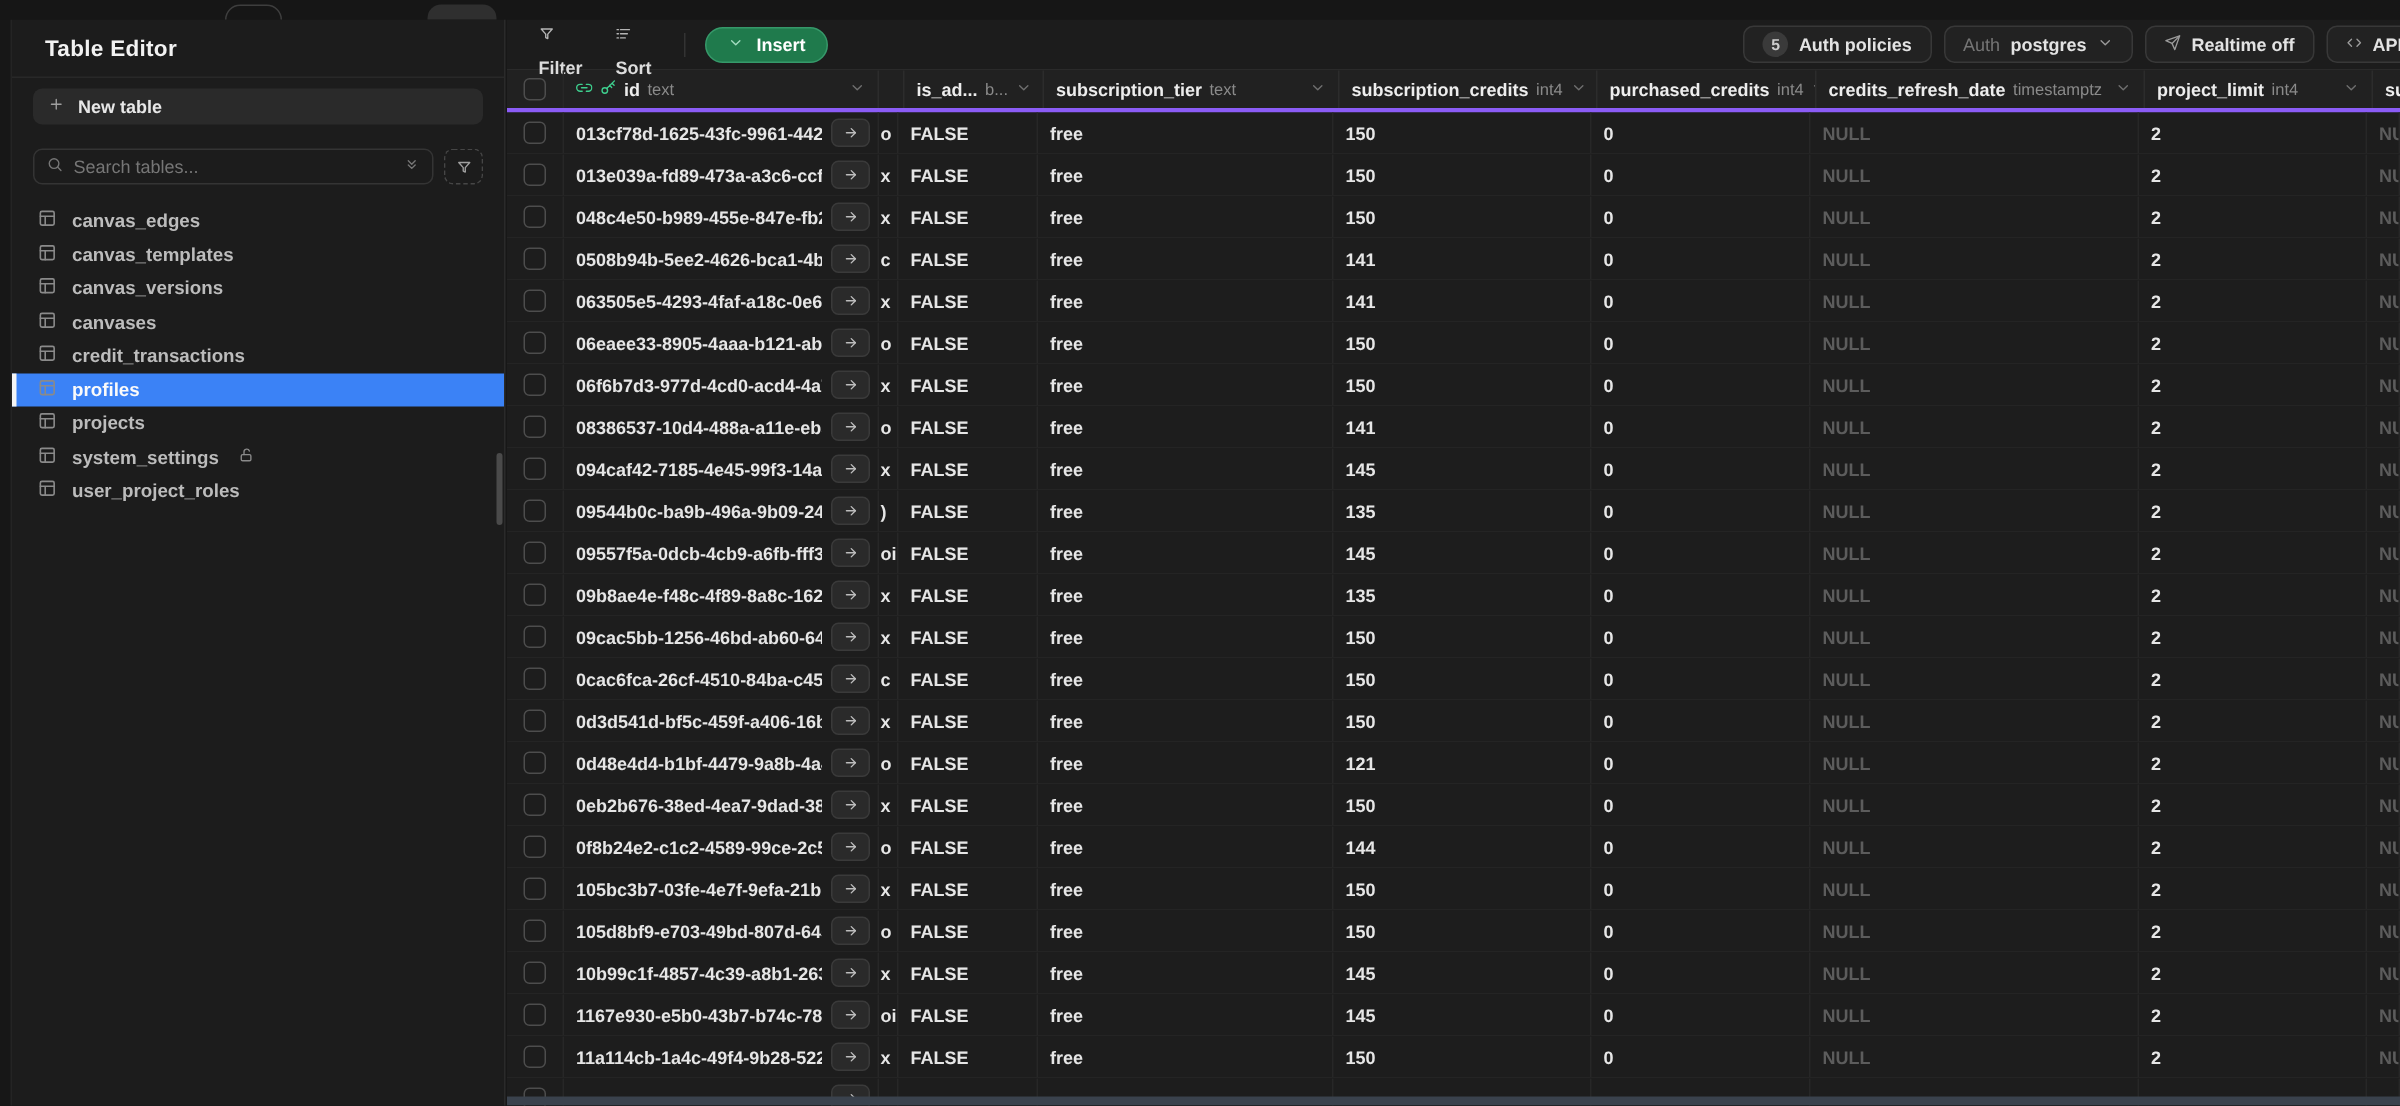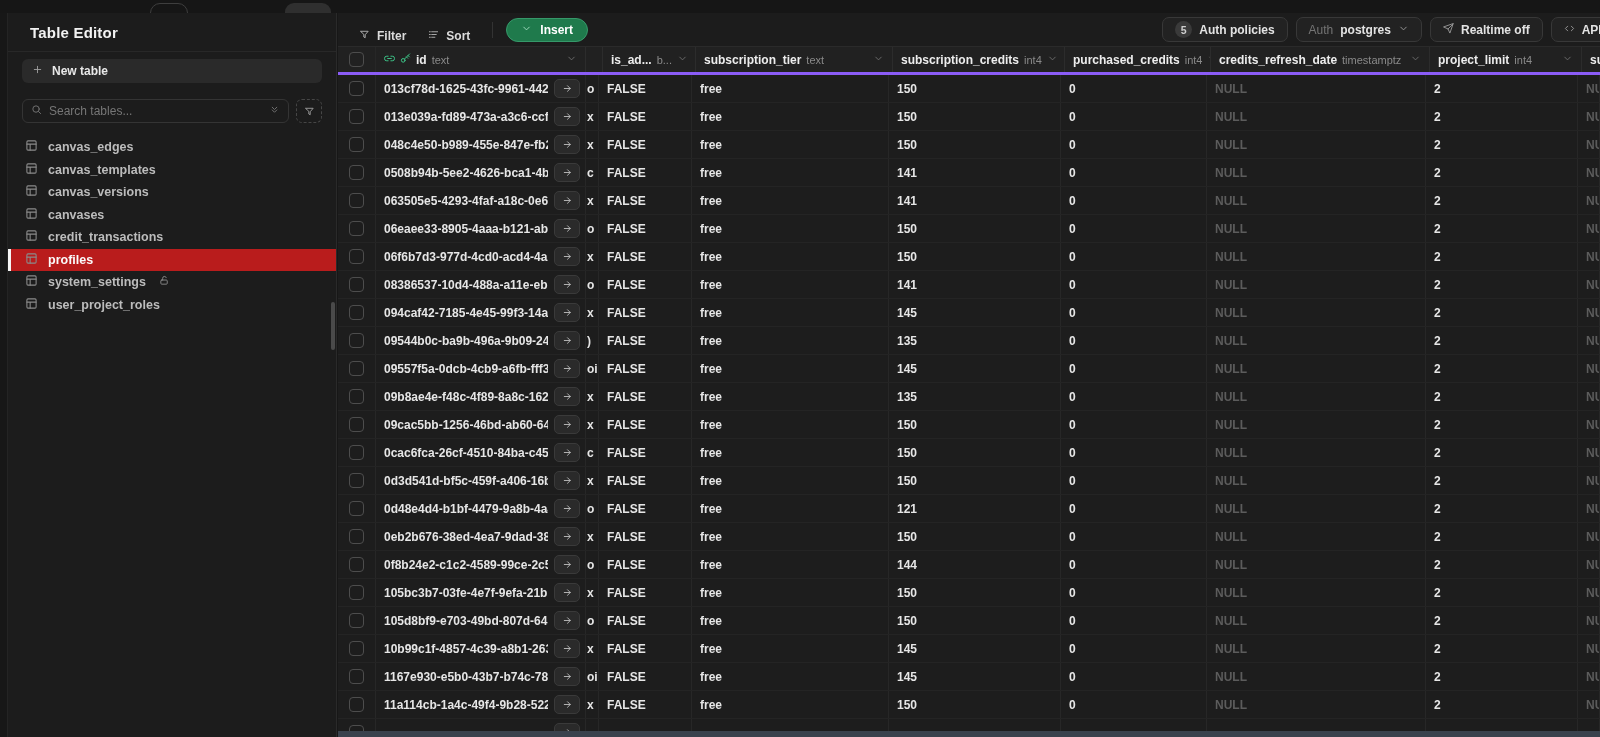--- a/index.html
+++ b/index.html
@@ -39,33 +39,33 @@
   .search-input { flex:1; height:24px; border:1px solid #343434; border-radius:6px;
                   display:flex; align-items:center; gap:7px; padding:0 8px; font-size:12px; }
   .search-input .placeholder { color:#767676; }
   .chev-dbl { margin-left:auto; color:#767676; }
   .filter-tables-btn { width:26px; height:24px; border:1px dashed #464646; border-radius:6px;
                        display:flex; align-items:center; justify-content:center; color:#9f9f9f; cursor:pointer;}
   .table-list { margin-top:13px; }
   .tbl-item { position:relative; height:22.5px; display:flex; align-items:center; gap:10px;
               padding-left:17px; font-size:12.5px; font-weight:700; color:#bcbcbc; cursor:pointer; }
   .tbl-item .ic { color:#8a8a8a; }
-  .tbl-item.selected { background:#b91c1c; color:#fafafa;align-items:center; }
+  .tbl-item.selected { background:#3b82f6; color:#fafafa;align-items:center; }
   .tbl-item.selected::before { content:''; position:absolute; left:0; top:0; bottom:0; width:3px; background:#f5f5f5; }
   .lock { color:#a16207; margin-left:3px; }
   .sidebar-thumb { position:absolute; right:1px; top:289px; width:4px; height:48px;
                    background:#4a4a4a; border-radius:2px; }
 
   
   .main { position:absolute; left:338px; top:13px; width:1262px; height:724px;
           background:#1a1a1a; overflow:hidden; }
   .toolbar { height:34px; background:#1c1c1c; border-bottom:1px solid #2a2a2a;
              display:flex; align-items:center; padding:0 12px; gap:4px; }
-  .tb-plain { display:flex; align-items:flex-end; gap:7px; font-size:12px; font-weight:700;
-              color:#dcdcdc; padding:0 9px; height:26px; border-radius:6px; cursor:pointer;}
+  .tb-plain { display:flex; align-items:flex-start; gap:7px; font-size:12px; font-weight:700;
+              color:#dcdcdc; padding:0 9px; height:26px; border-radius:6px; cursor:pointer;flex-direction:column;}
   .tb-plain .ic { color:#b5b5b5; }
   .tb-divider { width:1px; height:16px; background:#333; margin:0 9px; }
   .insert-btn { display:flex; align-items:center; gap:8px; height:24px; padding:0 14px;
                 background:#1f7a4c; border:1px solid #36996a; border-radius:12px;
                 font-size:12px; font-weight:700; color:#ffffff; cursor:pointer;}
   .insert-btn .ic { color:#a4ddc1; }
   .tb-right { margin-left:auto; display:flex; gap:8px; align-items:center; }
   .tb-btn { display:flex; align-items:center; gap:7px; height:25px; padding:0 12px;
             background:#222222; border:1px solid #383838; border-radius:7px;
             font-size:12px; font-weight:700; color:#e3e3e3; cursor:pointer; white-space:nowrap;}
@@ -179,20 +179,27 @@
             <path d="M3.5 9.5h17M9.5 9.5v11"></path>
           </svg></span>
         <span class="tbl-label">credit_transactions</span>
       </div>
       <div class="tbl-item selected">
         <span><svg class="ic" viewBox="0 0 24 24">
             <rect x="3.5" y="3.5" width="17" height="17" rx="2"></rect>
             <path d="M3.5 9.5h17M9.5 9.5v11"></path>
           </svg></span>
         <span class="tbl-label">profiles</span>
+      </div>
+      <div class="tbl-item">
+        <span><svg class="ic" viewBox="0 0 24 24">
+            <rect x="3.5" y="3.5" width="17" height="17" rx="2"></rect>
+            <path d="M3.5 9.5h17M9.5 9.5v11"></path>
+          </svg></span>
+        <span class="tbl-label">projects</span>
       </div>
       <div class="tbl-item">
         <span><svg class="ic" viewBox="0 0 24 24">
             <rect x="3.5" y="3.5" width="17" height="17" rx="2"></rect>
             <path d="M3.5 9.5h17M9.5 9.5v11"></path>
           </svg></span>
         <span class="tbl-label">system_settings</span>
         <span class="lock"><svg class="ic sm" viewBox="0 0 24 24">
             <rect x="4" y="11" width="14" height="9" rx="2"></rect>
             <path d="M8 11V7a4 4 0 0 1 7.8-1.2"></path>

